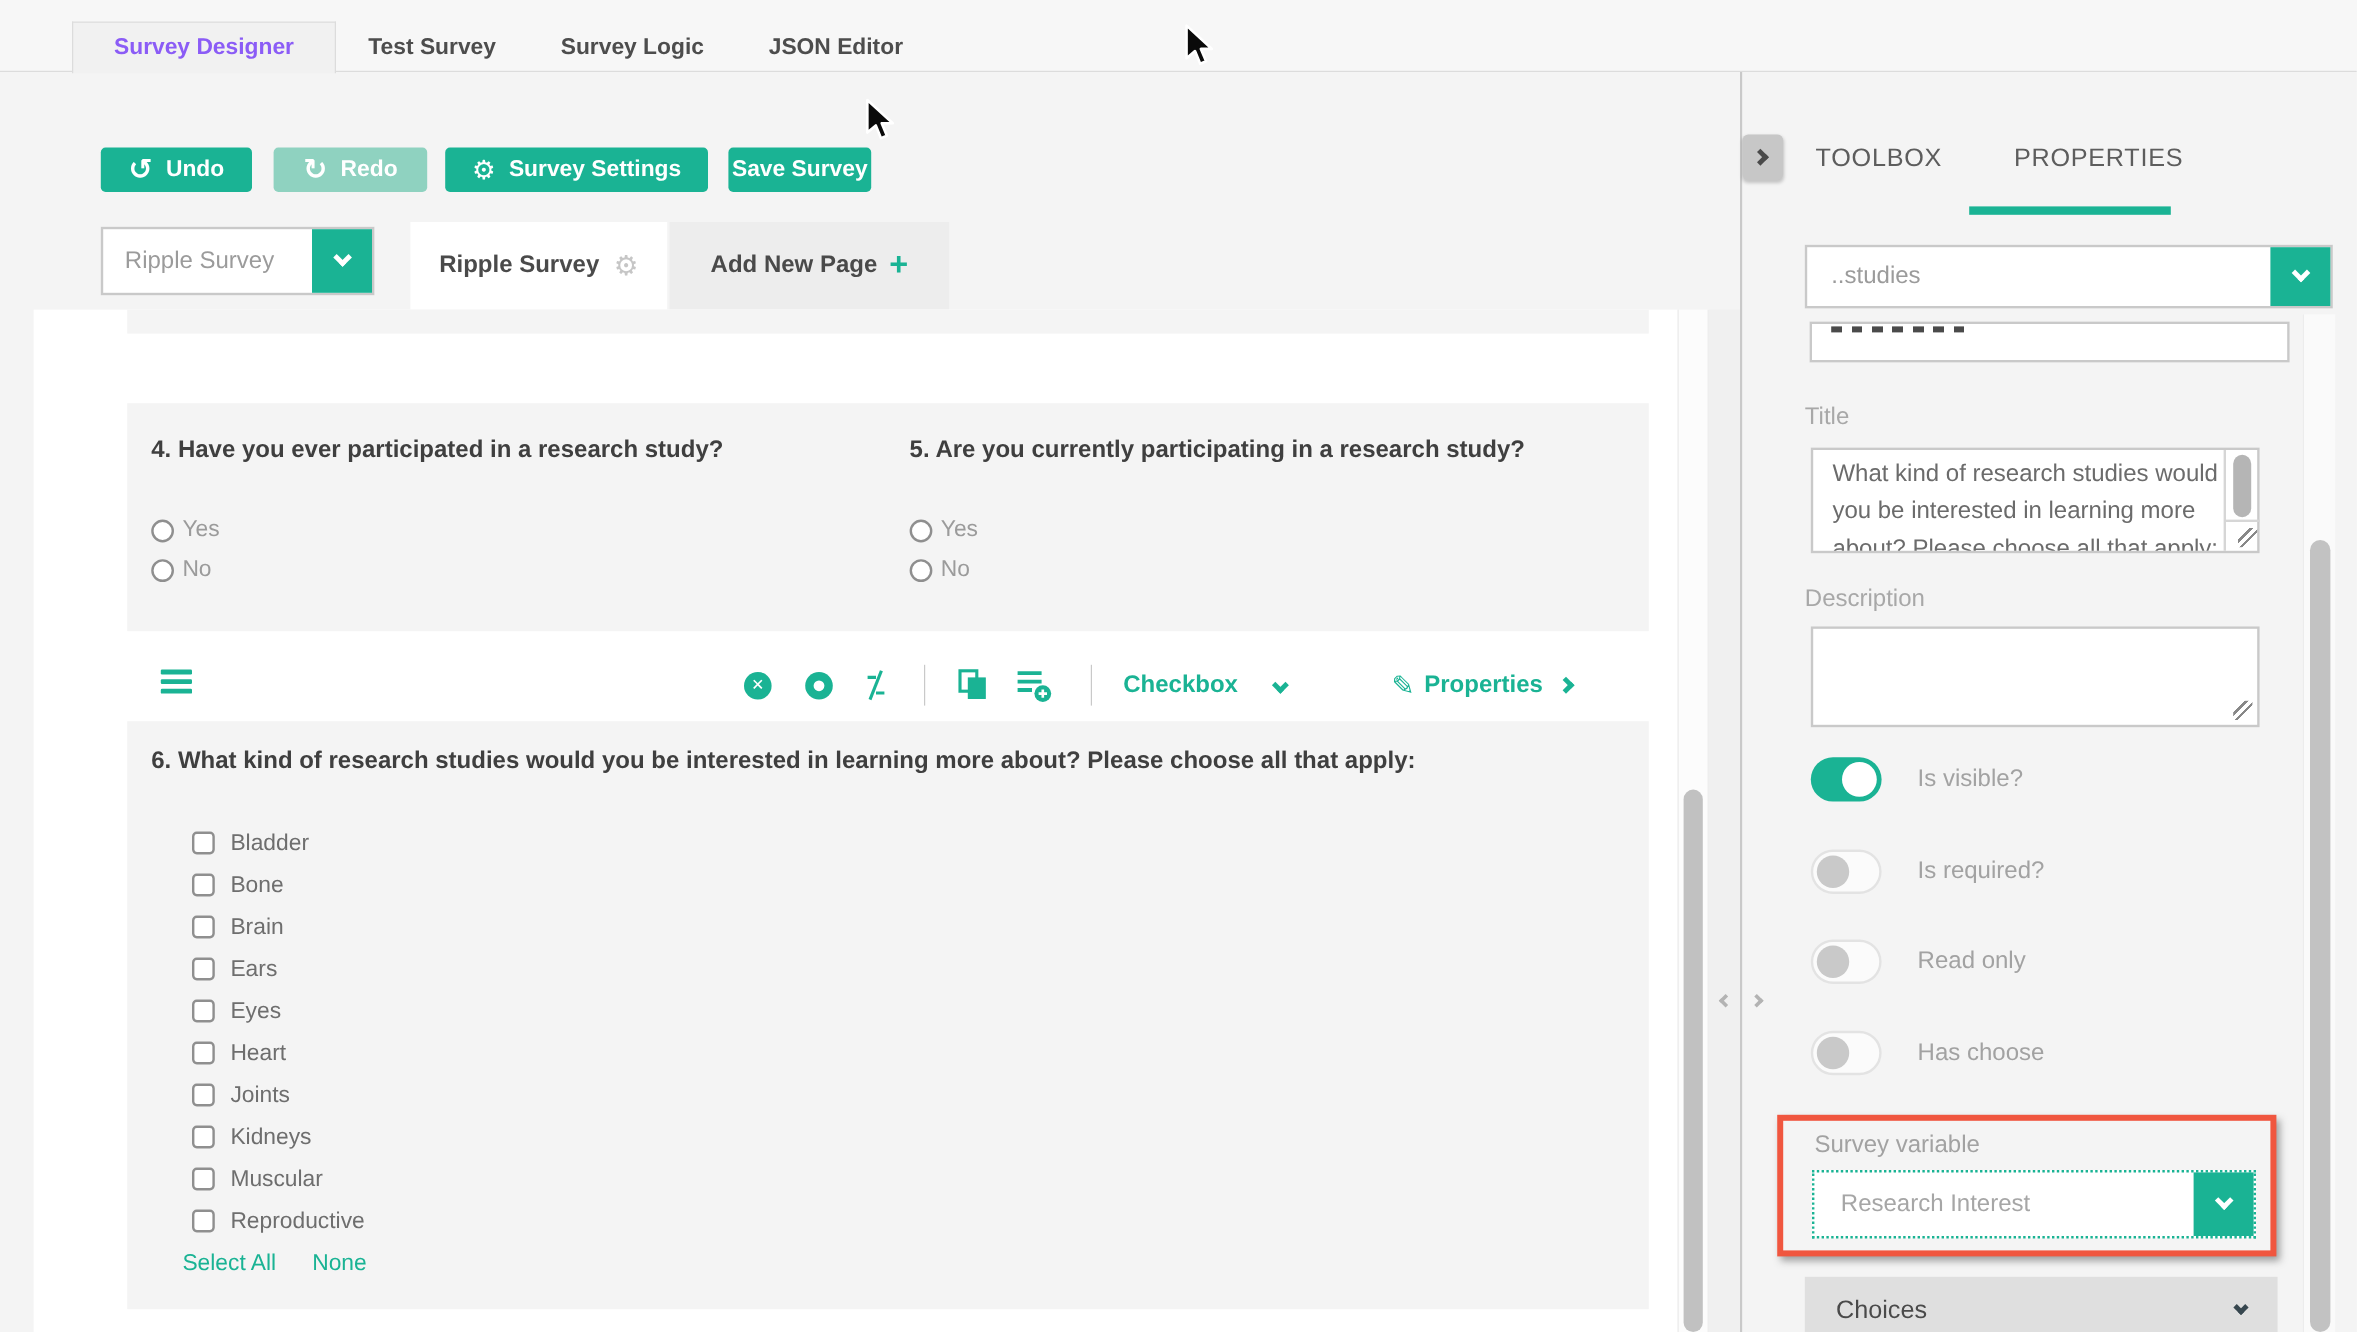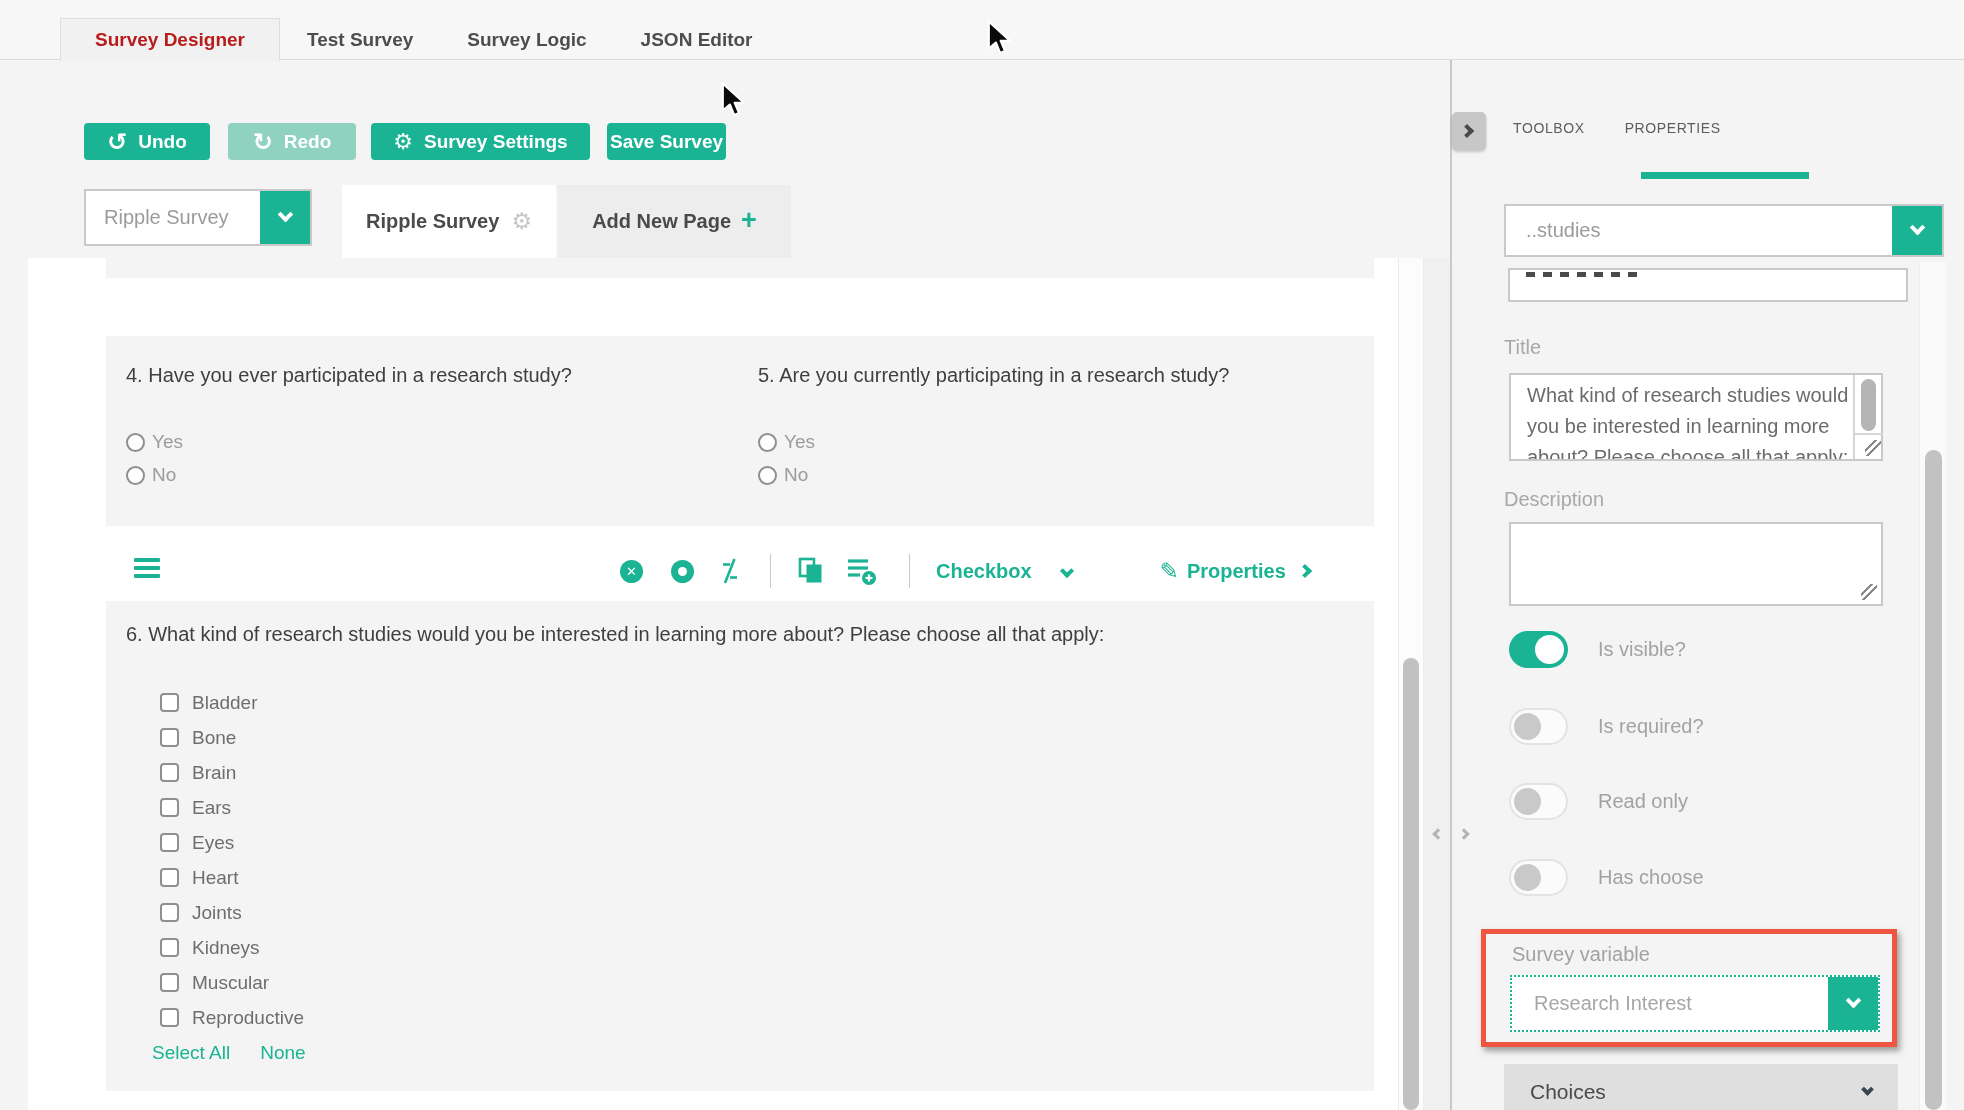--- a/index.html
+++ b/index.html
@@ -3,21 +3,21 @@
 <meta charset="utf-8">
 <style>
   *{margin:0;padding:0;box-sizing:border-box}
   html,body{width:1964px;height:1110px;overflow:hidden}
   body{font-family:"Liberation Sans","DejaVu Sans",sans-serif;background:#f4f4f4;position:relative;color:#444}
 
   
   .topbar{position:absolute;left:0;top:0;width:1964px;height:60px;background:#f7f7f7;border-bottom:1px solid #dcdcdc;z-index:5}
   .top-tabs{position:absolute;left:60px;top:18px;height:43px;display:flex;align-items:stretch}
   .top-tab{display:flex;align-items:center;padding:0 27px;font-size:19px;font-weight:bold;color:#4d4d4d;white-space:nowrap}
-  .top-tab.active{background:#f1f1f1;border:1px solid #dcdcdc;border-bottom:none;color:#b91c1c;padding:18px 34px}
+  .top-tab.active{background:#f1f1f1;border:1px solid #dcdcdc;border-bottom:none;color:#8b5cf6;padding:18px 34px}
 
   
   .btn{position:absolute;height:37px;background:#1ab394;color:#fff;font-weight:bold;font-size:19px;border:none;border-radius:4px;display:flex;align-items:center;justify-content:center;gap:11px;font-family:inherit}
   #btn-undo{left:84px;top:123px;width:126px}
   #btn-redo{left:228px;top:123px;width:128px;background:#8fd2c0}
   #btn-settings{left:371px;top:123px;width:219px}
   #btn-save{left:607px;top:123px;width:119px}
   .btn .glyph{font-size:24px;font-weight:bold;line-height:1}
   .btn .gear{font-size:22px}
 
@@ -31,21 +31,21 @@
   #add-page{position:absolute;left:558px;top:185px;width:233px;height:73px;background:#ededed;display:flex;align-items:center;justify-content:center;gap:10px;font-size:20px;font-weight:bold;color:#4a4a4a}
   #add-page .plus{color:#1ab394;font-size:27px;font-weight:bold;line-height:1;margin-top:-3px}
 
   
   #canvas{position:absolute;left:28px;top:258px;width:1370px;height:852px;background:#fff}
   .qblock{position:absolute;left:78px;width:1268px;background:#f4f4f4}
   #prev-block{top:0;height:20px}
   #block45{top:78px;height:190px}
   #block6{top:343px;height:490px}
   .q-col{position:absolute;top:28px}
-  .q-title{font-size:20px;font-weight:normal;color:#3f3f3f}
+  .q-title{font-size:20px;font-weight:bold;color:#3f3f3f}
   .opt-list{margin-top:42px;display:flex;flex-direction:column;gap:7px}
   .opt-row{display:flex;align-items:center;height:26px}
   .radio{width:19px;height:19px;border:2px solid #8f8f8f;border-radius:50%;background:#fff;flex:none}
   .opt-row .olabel{margin-left:7px;font-size:19px;color:#9b9b9b}
   .cbx{width:19px;height:19px;border:2px solid #8f8f8f;border-radius:4px;background:#fff;flex:none}
   .choice-row{display:flex;align-items:center;height:35px}
   .choice-row .clabel{margin-left:13px;font-size:19px;color:#6e6e6e}
   #choice-list{position:absolute;left:54px;top:84px}
   #q6-links{position:absolute;left:46px;top:441px;display:flex;gap:30px;font-size:19px;color:#1ab394}
   #q6-links span{cursor:pointer}
@@ -75,21 +75,21 @@
   #divider{position:absolute;left:1450px;top:60px;width:2px;height:1050px;background:#c9c9c9}
   #splitter{position:absolute;left:1434px;top:830px;width:34px;display:flex;justify-content:space-between;z-index:6}
   .chev-grey{display:inline-block;width:8px;height:8px;border:solid #b3b3b3;border-width:0 3px 3px 0}
   .chev-grey.left{transform:rotate(135deg)}
   .chev-grey.right{transform:rotate(-45deg)}
   #collapse-handle{position:absolute;left:1452px;top:112px;width:34px;height:38px;background:#c7c7c7;border-radius:5px;display:flex;align-items:center;justify-content:center;box-shadow:0 2px 3px rgba(0,0,0,.2);z-index:6}
   .chev-dark{display:inline-block;width:10px;height:10px;border:solid #4a4a4a;border-width:0 4px 4px 0;transform:rotate(-45deg);margin-left:-4px}
 
   
   #panel{position:absolute;left:1452px;top:60px;width:512px;height:1050px;background:#f4f4f4}
-  #panel-tabs{position:absolute;left:61px;top:60px;display:flex;gap:40px;font-size:14px;color:#5d5d5d;letter-spacing:.6px}
+  #panel-tabs{position:absolute;left:61px;top:60px;display:flex;gap:60px;font-size:21px;color:#5d5d5d;letter-spacing:.6px}
   #panel-underline{position:absolute;left:189px;top:112px;width:168px;height:7px;background:#1ab394}
   .select-box{position:absolute;background:#fff;border:2px solid #c9c9c9;display:flex;align-items:stretch}
   #q-select{left:52px;top:144px;width:440px;height:53px}
   .select-box .val{flex:1;display:flex;align-items:center;padding-left:20px;font-size:20px;color:#9b9b9b}
   #partial-input{position:absolute;left:56px;top:208px;width:400px;height:34px;background:#fff;border:2px solid #c9c9c9;overflow:hidden}
   #partial-input .cut-text{position:absolute;left:16px;top:2px;width:118px;height:5px;background:repeating-linear-gradient(90deg,#4a4a4a 0 9px,transparent 9px 17px)}
   .flabel{position:absolute;left:52px;font-size:20px;color:#a8a8a8}
   .textbox{position:absolute;left:57px;width:374px;background:#fff;border:2px solid #c9c9c9;display:flex}
   #title-box{top:313px;height:88px}
   #desc-box{top:462px;height:84px}

